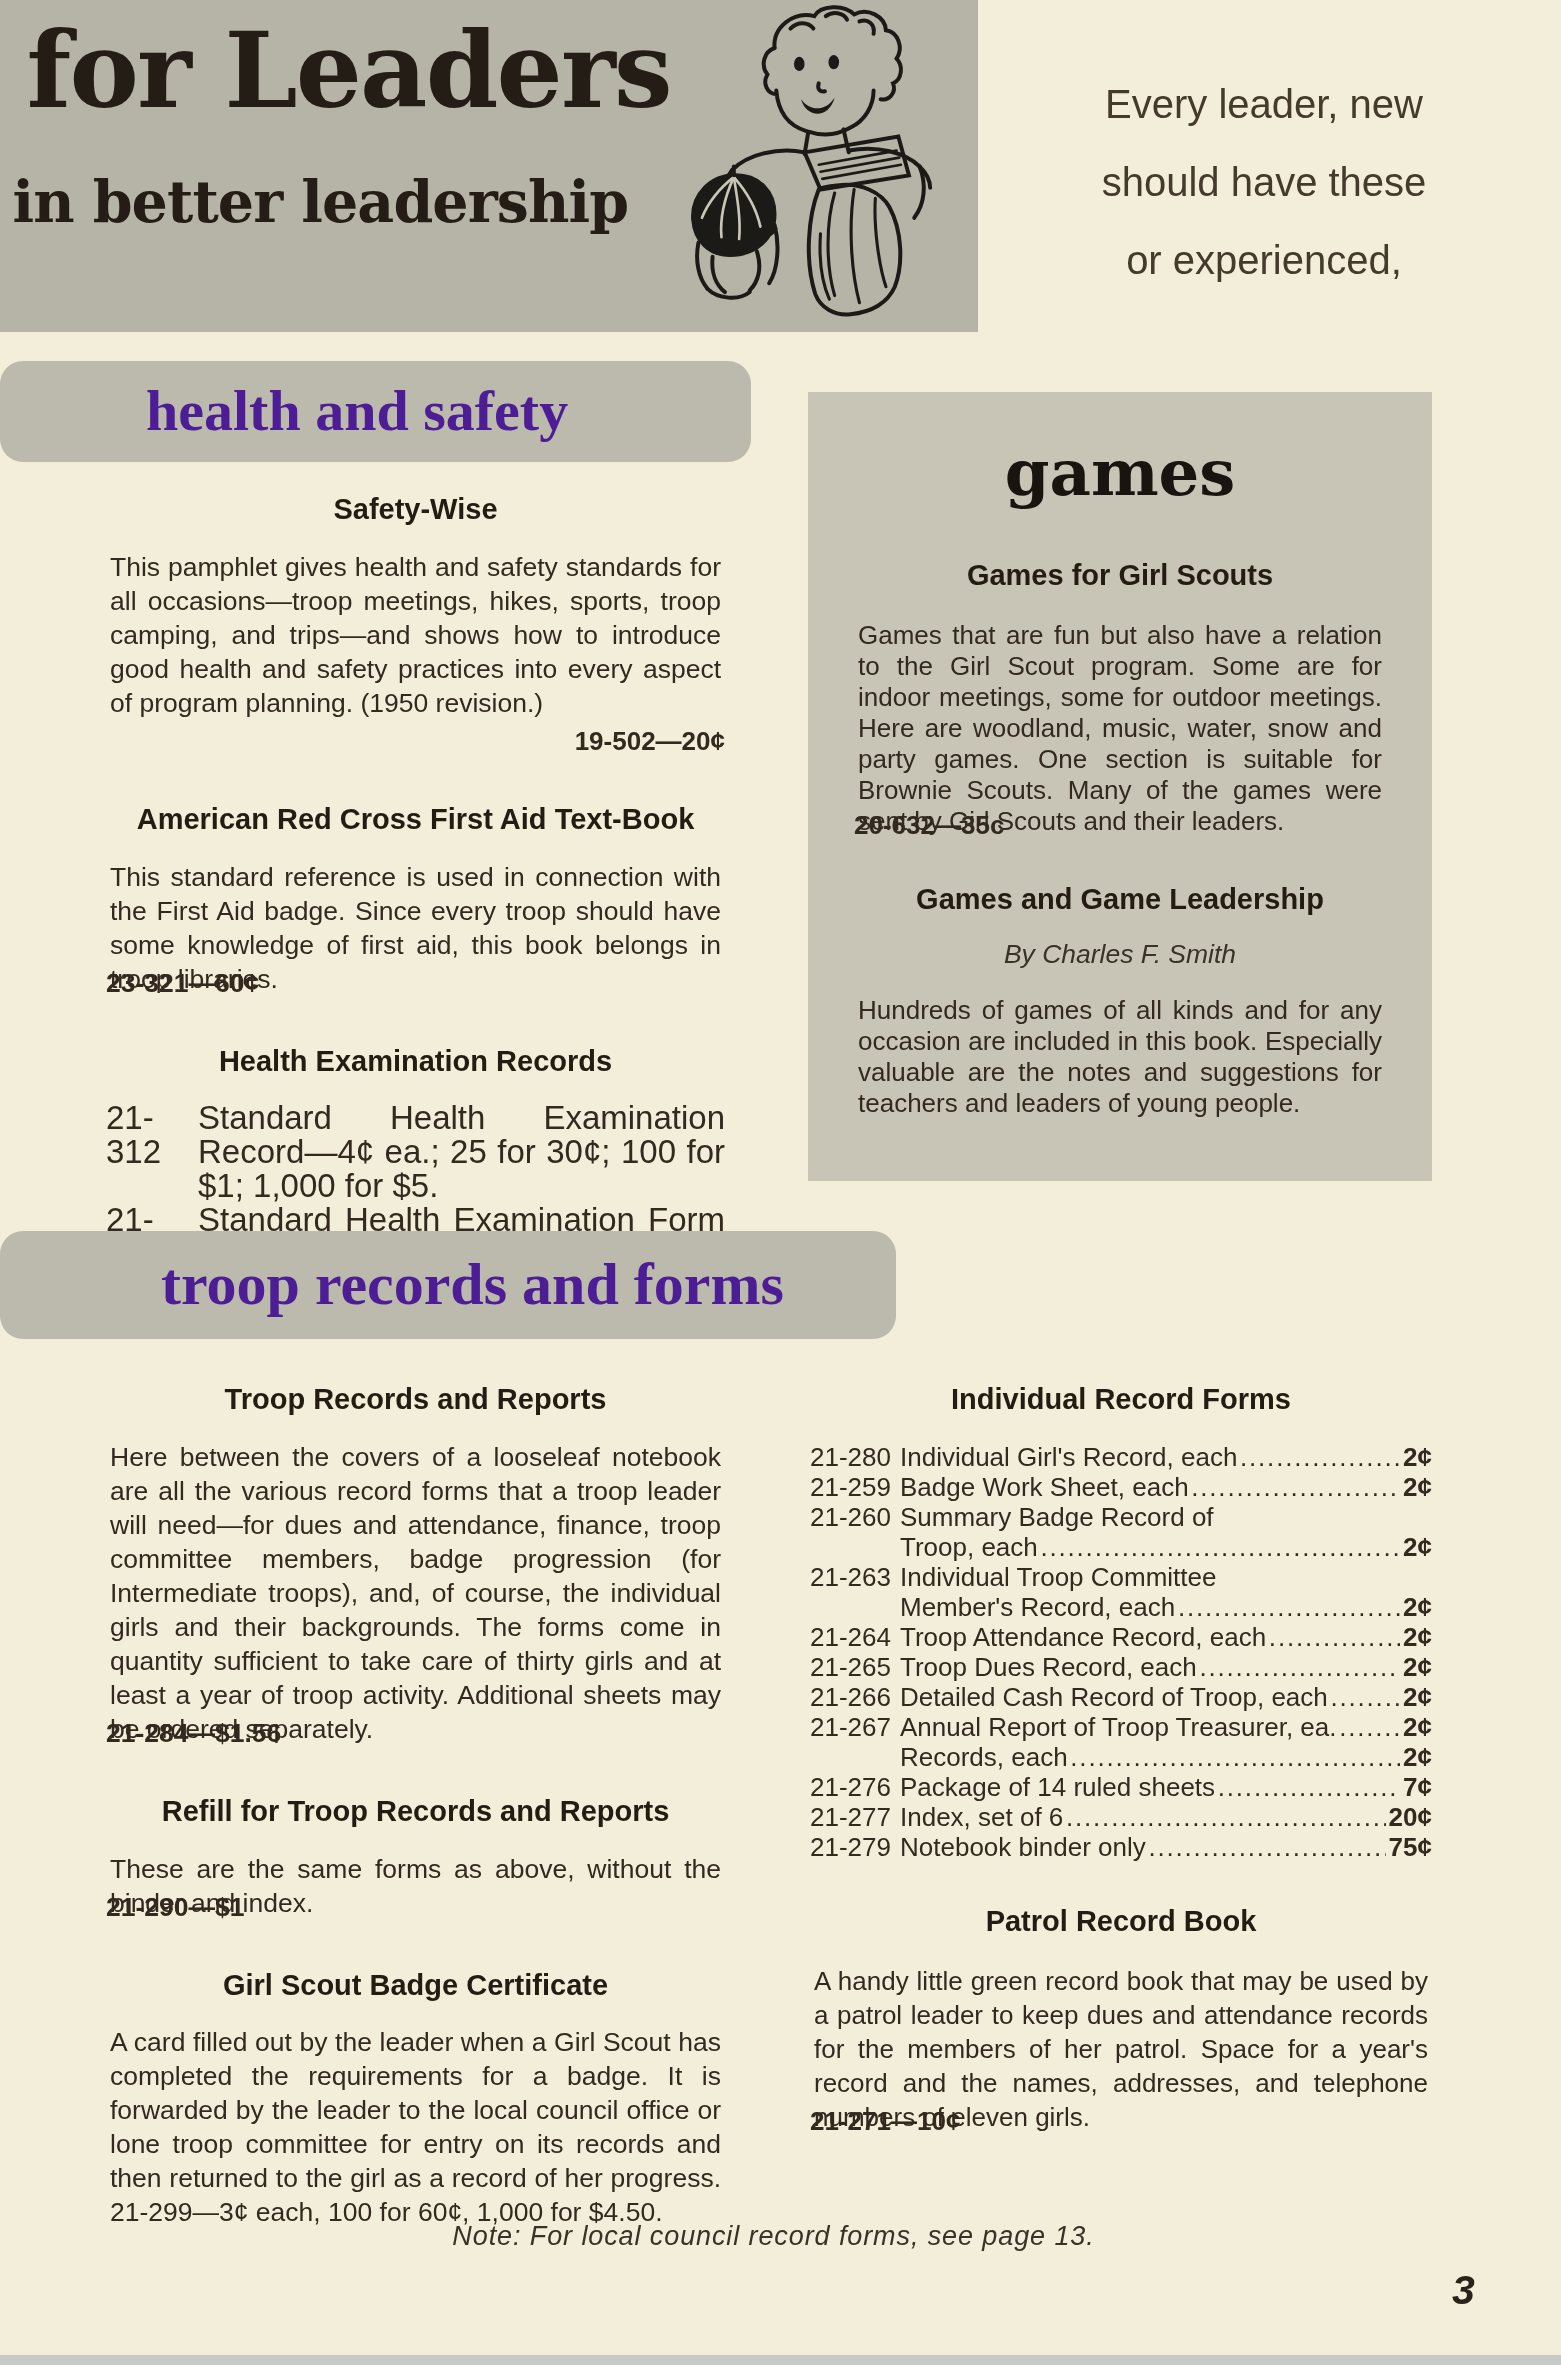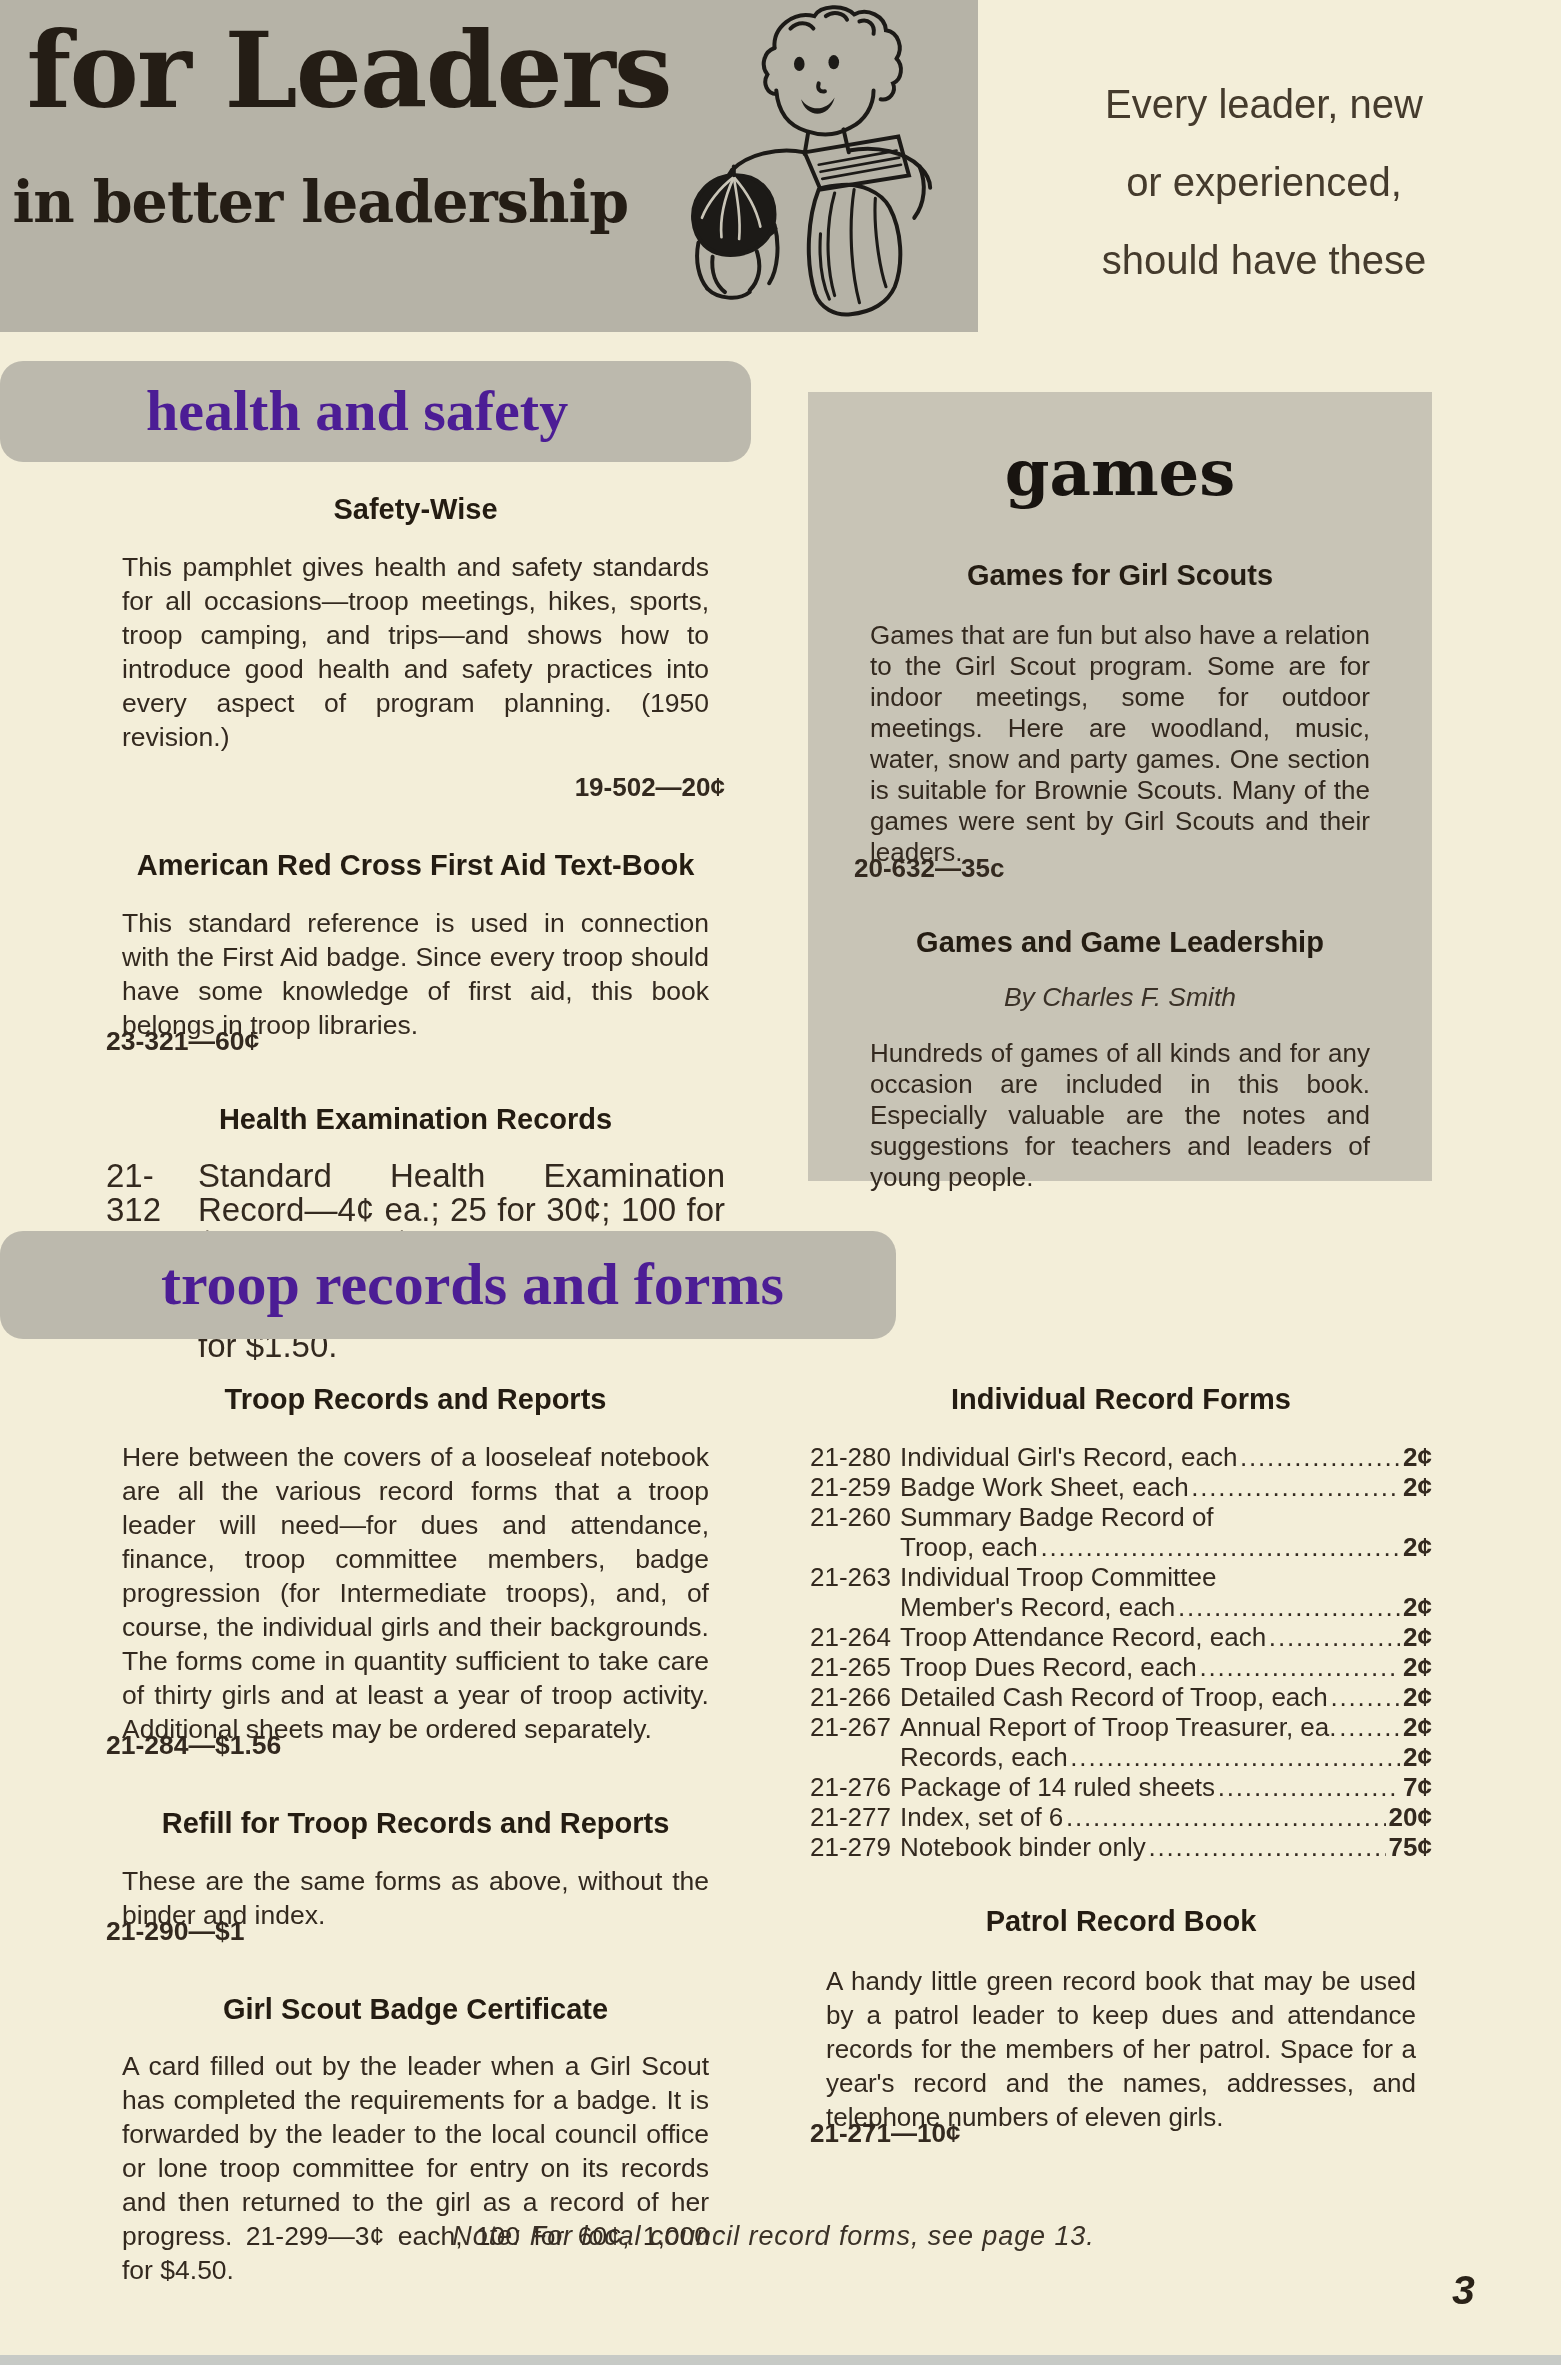--- a/index.html
+++ b/index.html
@@ -25,21 +25,21 @@
   .right-bottom{position:absolute;left:810px;top:1382px;width:622px;}
   .games-box{position:absolute;left:808px;top:392px;width:624px;height:789px;box-sizing:border-box;
              background:var(--games-panel,#c8c4b6);padding:44px 46px 0;}
   .games-title{text-align:center;font-family:"DejaVu Serif",serif;font-weight:bold;font-size:64px;
                color:#181410;margin:5.3px 0 0;line-height:1;}
   
   .entry{margin-top:44px;}
   .entry:first-child{margin-top:0;}
   .entry-heading{font-size:29px;font-weight:bold;text-align:center;color:#241c12;margin:0 0 23px;line-height:1.2;}
   .entry-byline{font-size:26.5px;font-style:italic;text-align:center;margin:-3.5px 0 25px;color:#3a3127;}
-  .para{font-size:26.5px;line-height:34px;text-align:justify;margin:16px;}
+  .para{font-size:26.5px;line-height:34px;text-align:justify;margin:4px;}
   .price-line{font-size:26px;line-height:34px;font-weight:bold;text-align:right;margin:0;}
   .price-overlap{font-size:26.5px;line-height:34px;font-weight:bold;text-align:left;margin-top:-34px;position:relative;}
   .hang-row{display:flex;font-size:33px;line-height:34px;}
   .hang-code{flex:0 0 92px;}
   .hang-text{flex:1;text-align:justify;}
   
   .games-box .entry{margin-top:41px;}
   .games-box .entry-heading{margin:0 0 26.5px;}
   .games-box .para,.games-box .price-line{font-size:26px;line-height:31px;}
   .games-box .price-overlap{font-size:26px;line-height:31px;margin-top:-31px;}
@@ -120,22 +120,22 @@
         <path d="M100,252 C106,274 104,302 94,318"></path>
         <path d="M30,288 C28,306 34,320 44,328"></path>
         <path d="M80,282 C86,300 82,316 72,326"></path>
         <path d="M24,324 C36,336 60,338 72,328"></path>
       </g>
     </svg>
   </div>
 
   <div class="tagline">
     <div>Every leader, new</div>
+    <div>should have these</div>
     <div>or experienced,</div>
-    <div>should have these</div>
   </div>
 
   <div class="bar bar-health">health and safety</div>
 
   <div class="left-top">
       <div class="entry">
         <h3 class="entry-heading">Safety-Wise</h3>
         <div class="para">This pamphlet gives health and safety standards for all occasions—troop meetings, hikes, sports, troop camping, and trips—and shows how to introduce good health and safety practices into every aspect of program planning. (1950 revision.)</div>
         <div class="price-line">19-502—20¢</div>
       </div>

